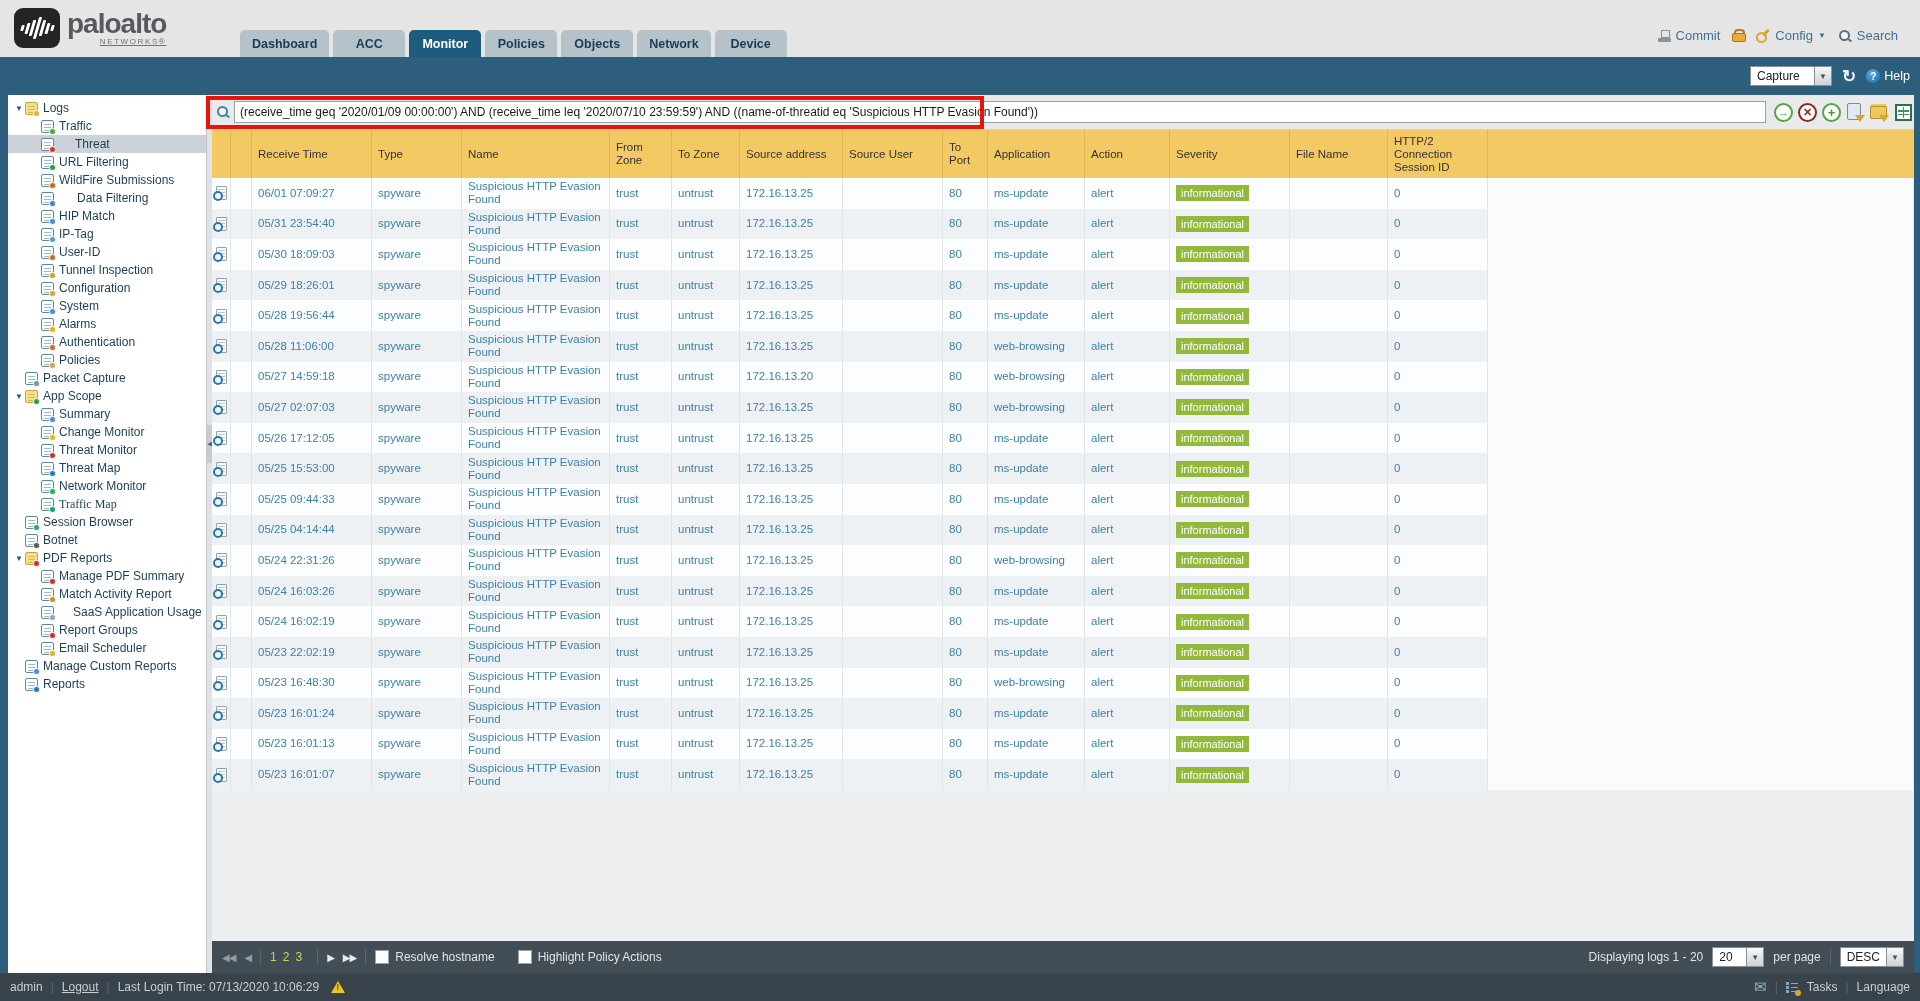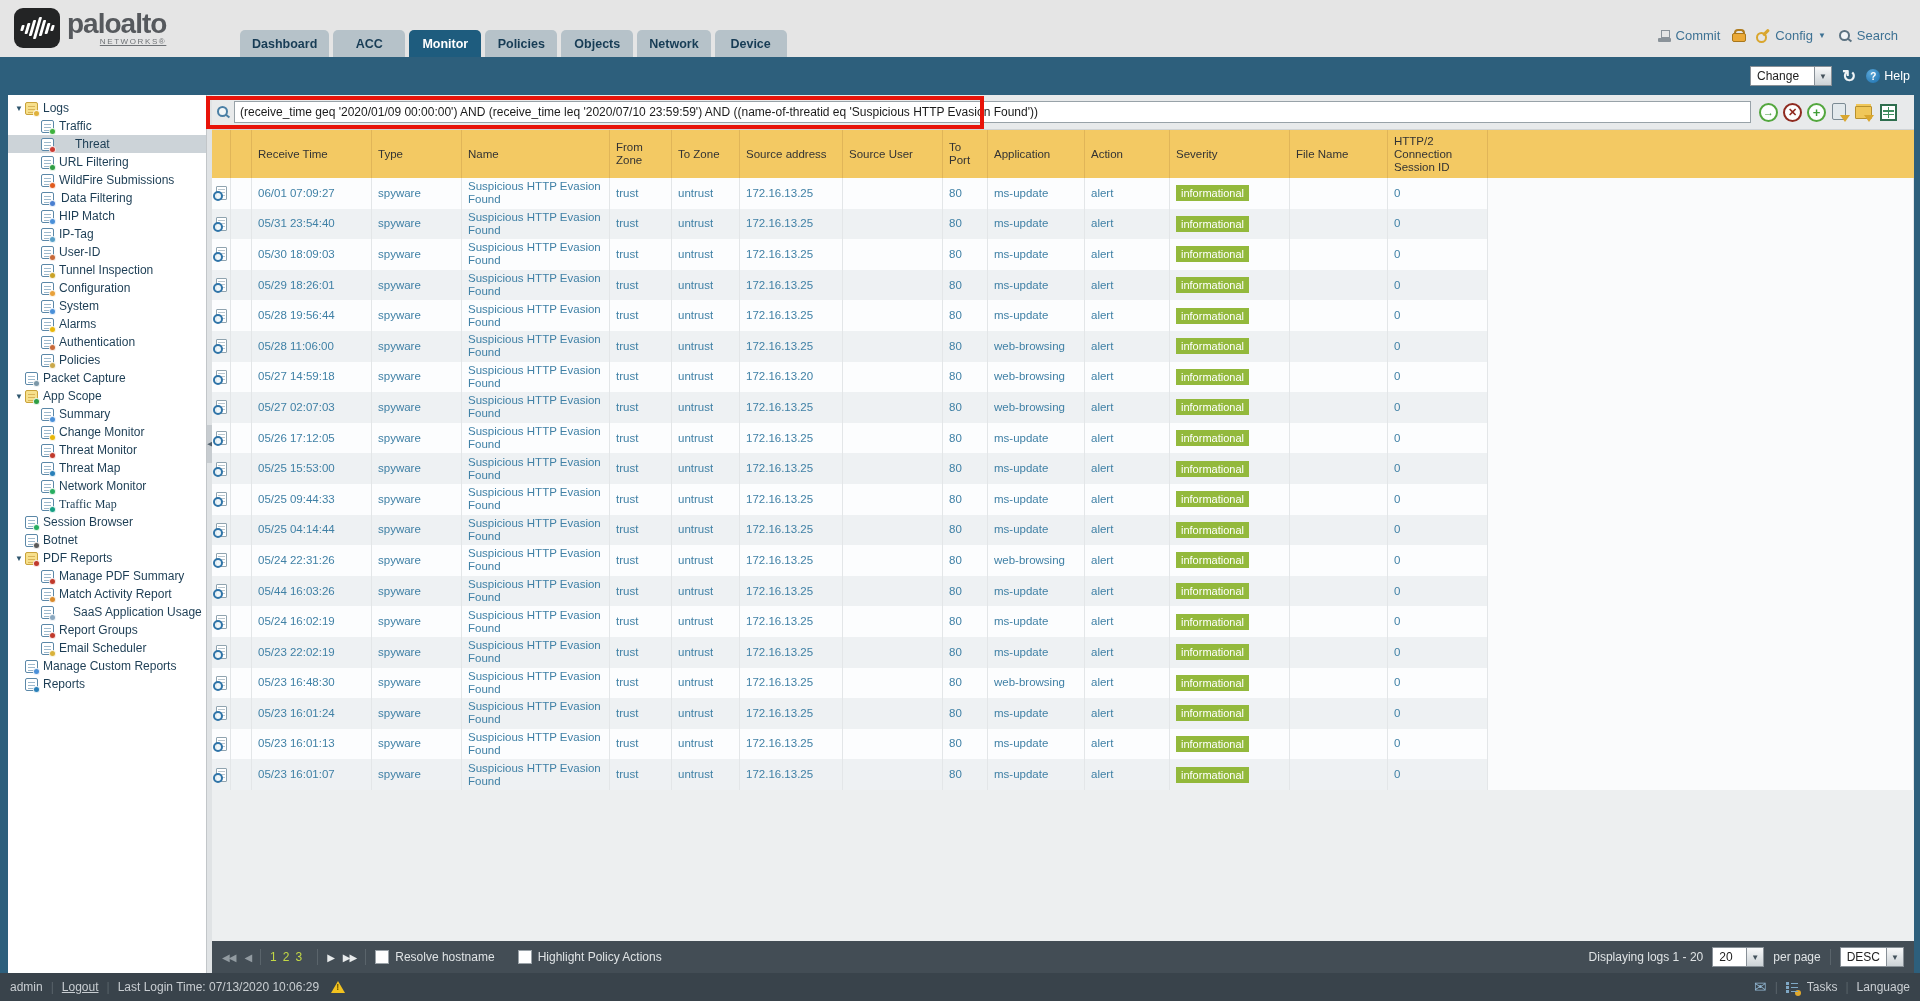--- a/index.html
+++ b/index.html
@@ -82,21 +82,21 @@
   .tree-icon.group { background:#f7e08c; border-color:#c9a23a; }
   .tree-icon.group::before { background:#d8b45a; box-shadow:0 3px 0 #d8b45a, 0 6px 0 #d8b45a; }
   .tree-dot { position:absolute; right:-3px; bottom:-3px; width:7px; height:7px;
     border-radius:50%; border:1px solid rgba(255,255,255,.85); }
   .sidebar-sep { width:6px; background:#e0e3e5; border-left:1px solid #c2c6c9; position:relative; }
   .sep-handle { position:absolute; top:330px; left:0; width:6px; height:38px; background:#c7ccd0;
     color:#52616d; font-size:7px; display:flex; align-items:center; justify-content:center; cursor:pointer; }
   
   .main { flex:1; position:relative; background:#edeff0; display:flex; flex-direction:column; min-width:0; }
   .filter-row { height:35px; background:#e8eaeb; border-bottom:1px solid #d0d4d6;
-    display:flex; align-items:center; padding:0 16px 0 4px; gap:4px; flex:none; }
+    display:flex; align-items:center; padding:0 1px 0 4px; gap:4px; flex:none; }
   .filter-input { flex:1; height:22px; border:1px solid #98a2a8; font-size:12px; padding:0 5px;
     color:#1b1b1b; font-family:"Liberation Sans", sans-serif; background:#fff; min-width:0; }
   .filter-btns { display:flex; gap:5px; margin-left:4px; flex:none; }
   .fbtn { width:19px; height:19px; display:flex; align-items:center; justify-content:center;
     position:relative; cursor:pointer; }
   .apply-filter-icon, .clear-filter-icon, .add-filter-icon { border-radius:50%; background:#fdfefe;
     font-weight:bold; font-size:11px; }
   .apply-filter-icon { border:2px solid #53a73e; color:#3e9c35; }
   .clear-filter-icon { border:2px solid #8f2a1f; color:#8f2a1f; }
   .add-filter-icon  { border:2px solid #53a73e; color:#3e9c35; font-size:13px; }
@@ -212,21 +212,21 @@
     </div>
     <div class="tl-item">
       <span class="mag"></span>
       <span>Search</span>
     </div>
   </div>
 </div>
 
 <div class="blue-bar">
   <div class="select-box">
-    <span class="select-value">Change</span>
+    <span class="select-value">Capture</span>
     <span class="select-arrow">▼</span>
   </div>
   <span class="refresh-glyph">↻</span>
   <div class="help-wrap">
     <span class="help-icon">?</span>
     <span>Help</span>
   </div>
 </div>
 
 <div class="app-body">
@@ -270,21 +270,21 @@
           <span class="tree-dot" style="background: rgb(224, 90, 30);"></span>
         </div>
         <div style="margin-left: 2px;">WildFire Submissions</div>
       </div>
       <div class="tree-row">
         <div class="tree-caret"></div>
         <div class="tree-indent"></div>
         <div class="tree-icon">
           <span class="tree-dot" style="background: rgb(74, 127, 208);"></span>
         </div>
-        <div style="margin-left: 4px;">Data Filtering</div>
+        <div style="margin-left: 20px;">Data Filtering</div>
       </div>
       <div class="tree-row">
         <div class="tree-caret"></div>
         <div class="tree-indent"></div>
         <div class="tree-icon">
           <span class="tree-dot" style="background: rgb(74, 144, 217);"></span>
         </div>
         <div style="margin-left: 2px;">HIP Match</div>
       </div>
       <div class="tree-row">
@@ -809,21 +809,21 @@
           </div>
           <div class="td c13"></div>
           <div class="td c14">0</div>
           <div class="td c15"></div>
         </div>
         <div class="log-row">
           <div class="td c0">
             <div class="log-detail-icon"></div>
           </div>
           <div class="td c1"></div>
-          <div class="td c2">05/44 16:03:26</div>
+          <div class="td c2">05/24 16:03:26</div>
           <div class="td c3">spyware</div>
           <div class="td c4">Suspicious HTTP Evasion Found</div>
           <div class="td c5">trust</div>
           <div class="td c6">untrust</div>
           <div class="td c7">172.16.13.25</div>
           <div class="td c8"></div>
           <div class="td c9">80</div>
           <div class="td c10">ms-update</div>
           <div class="td c11">alert</div>
           <div class="td c12">

